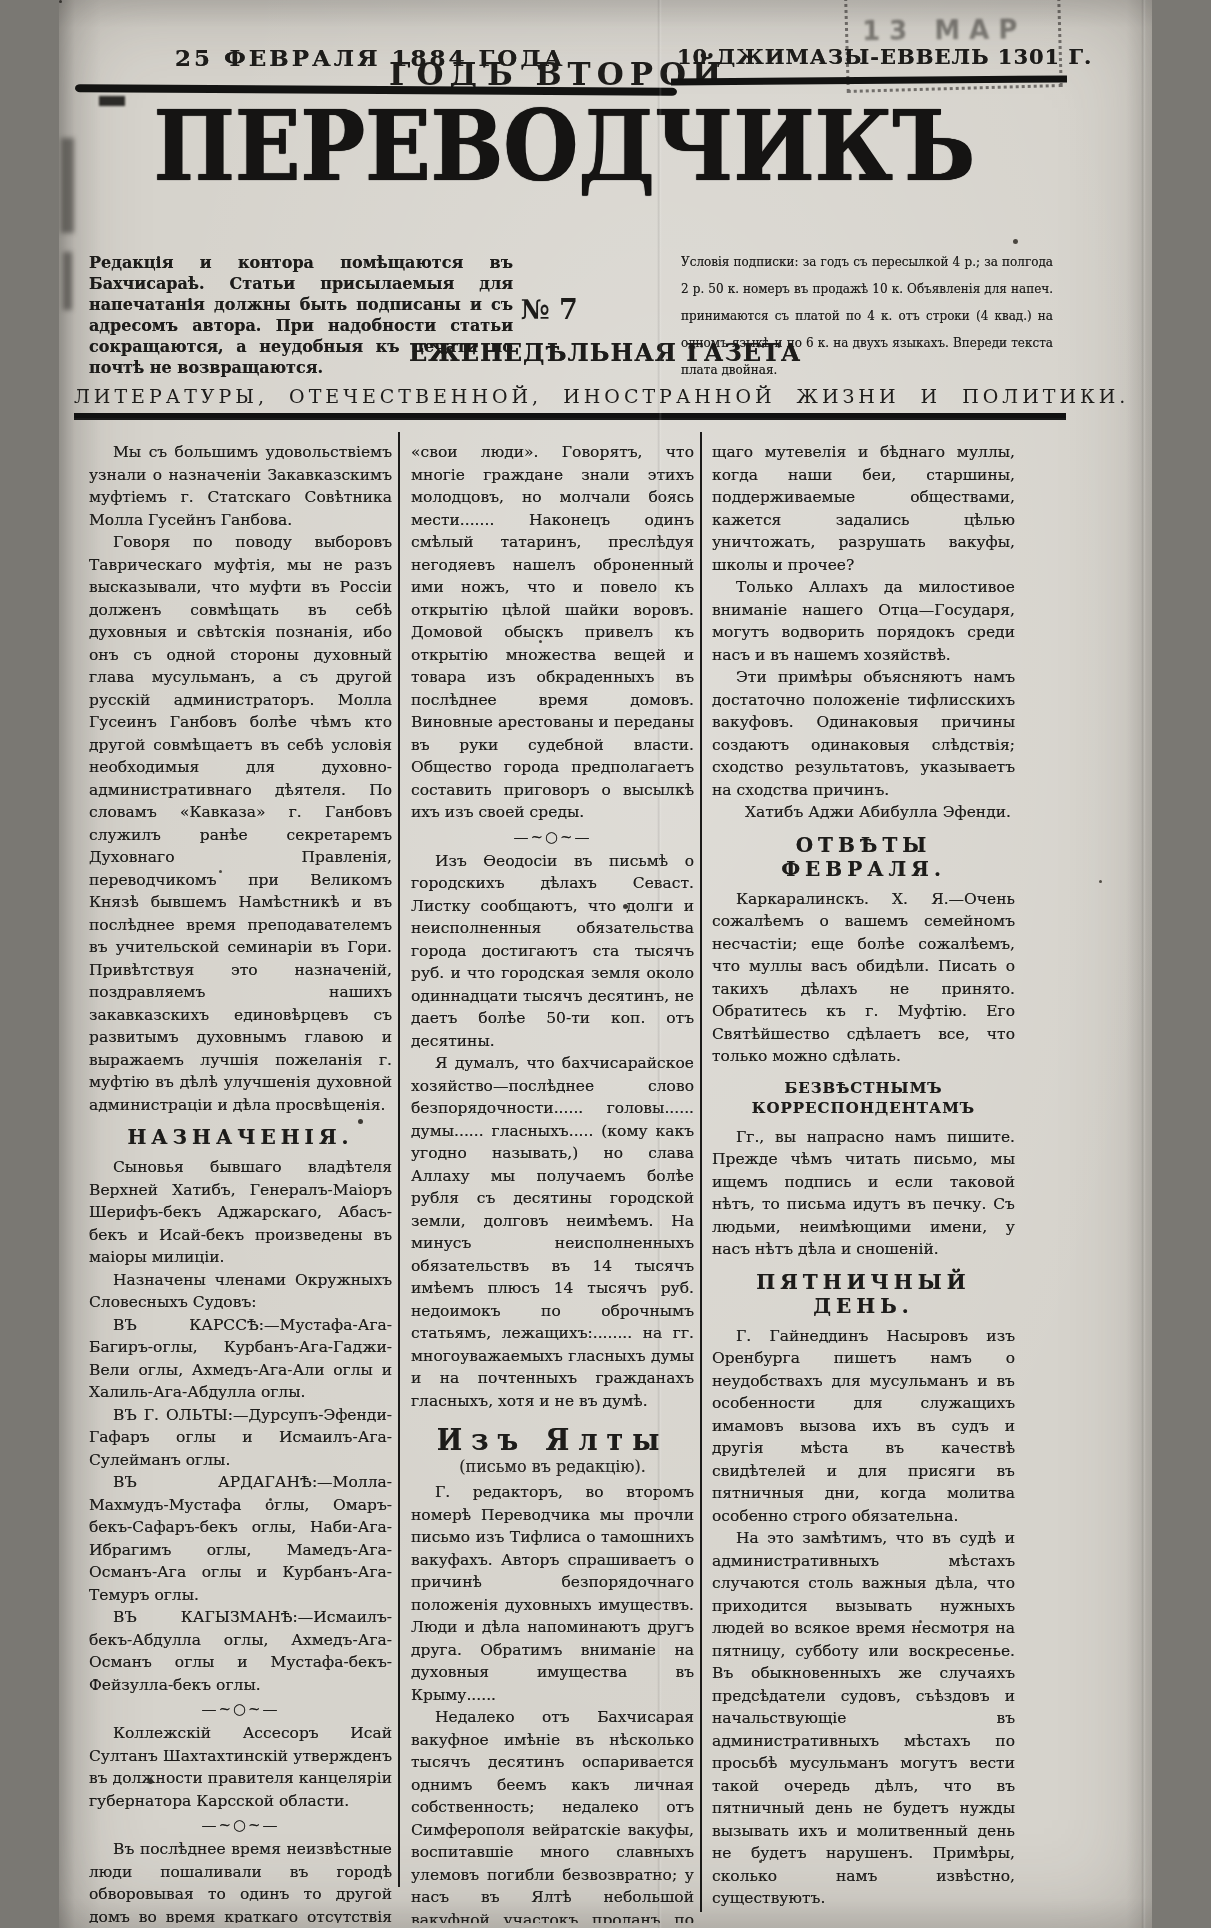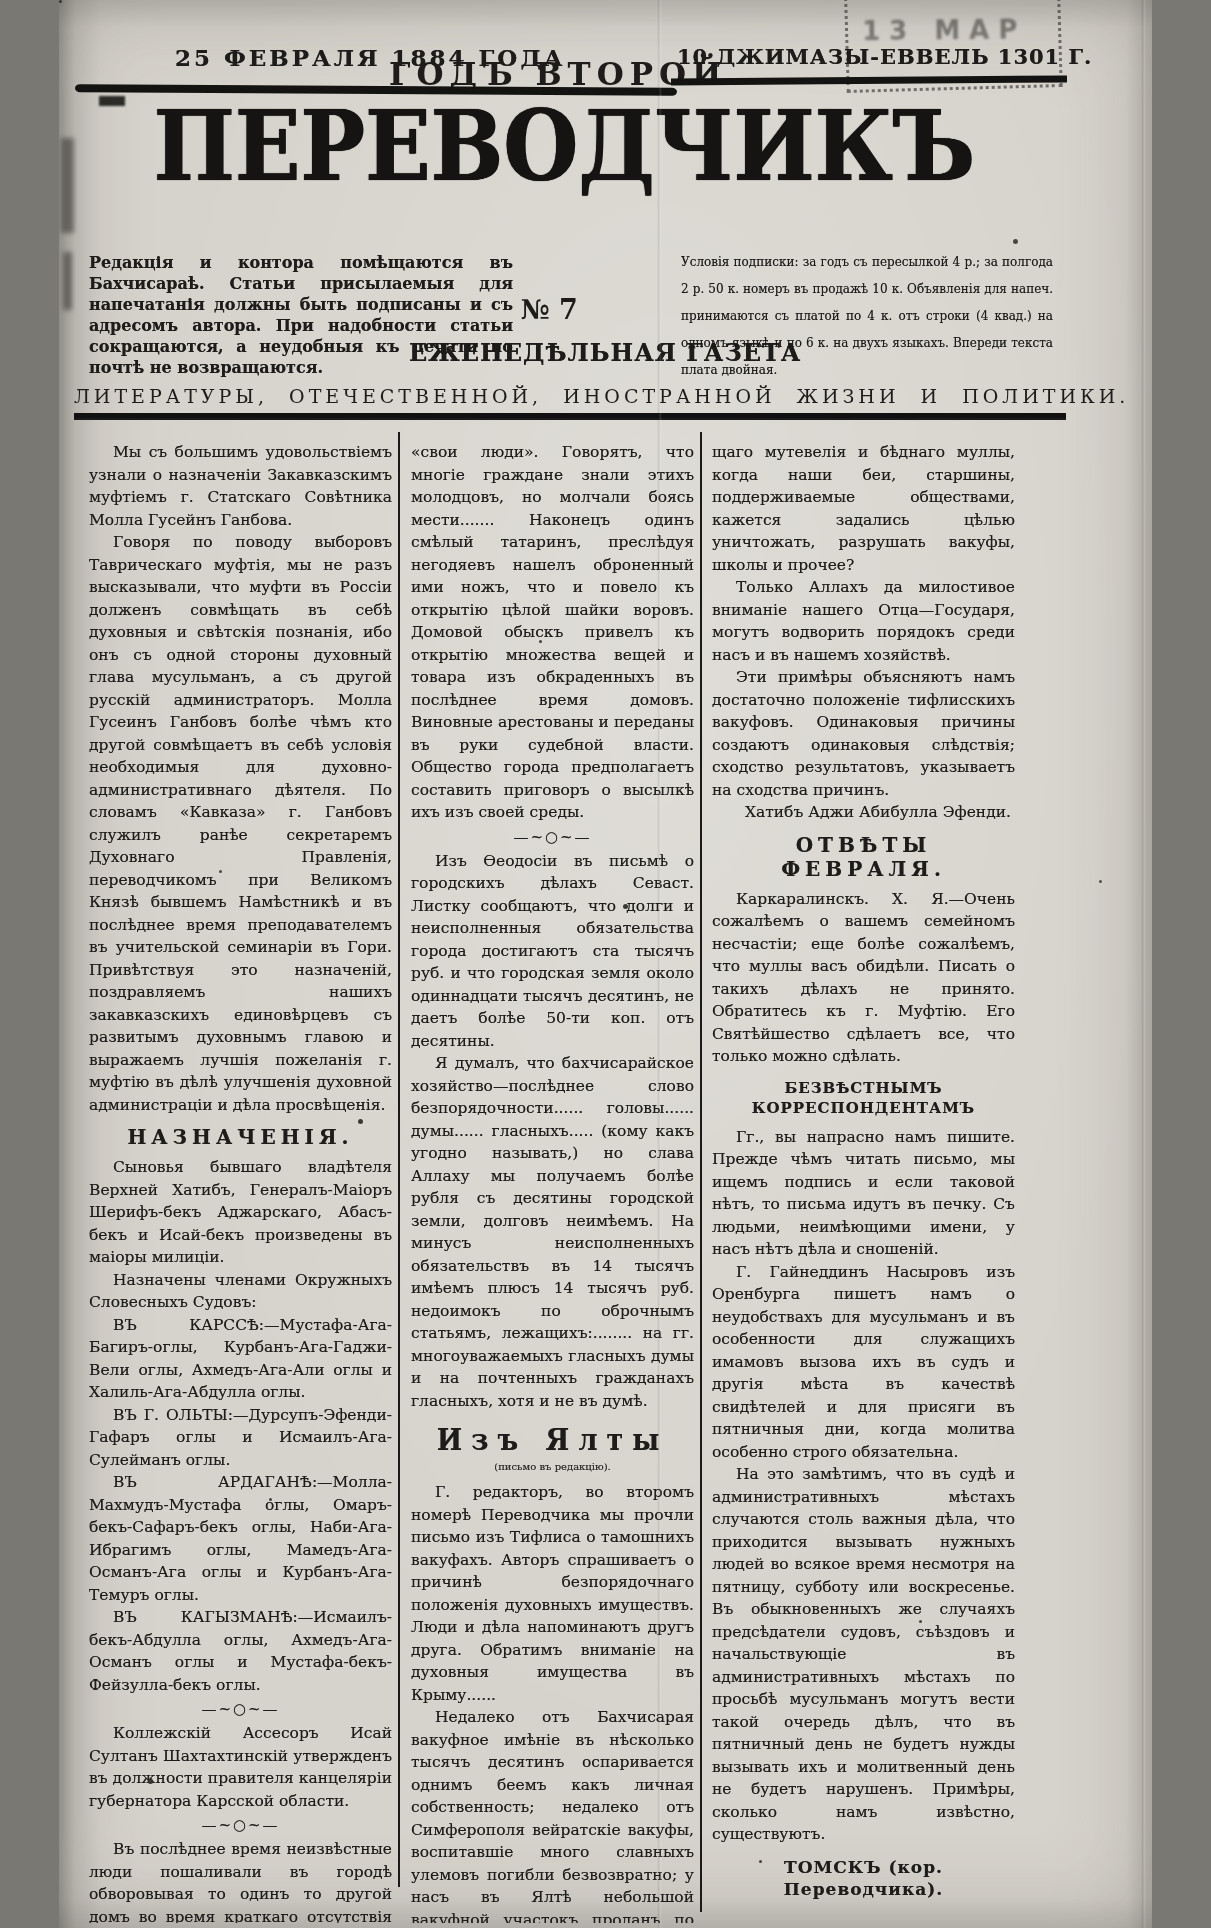--- a/index.html
+++ b/index.html
@@ -67,21 +67,21 @@
   .ornament{text-align:center;text-indent:0;height:26px;line-height:26px;
     font-size:15px;letter-spacing:2px;}
   .sec-heading{font-size:20px;letter-spacing:5px;text-align:center;font-weight:700;
     margin:9px 0 7px;text-indent:0;line-height:24px;}
   .sec-heading-small{font-size:15px;letter-spacing:1px;font-weight:700;
     margin:10px 0 8px;text-indent:0;text-align:center;line-height:20px;}
   .sec-heading-med{font-size:17px;letter-spacing:1px;font-weight:700;text-align:center;
     margin:10px 0 8px;text-indent:0;line-height:22px;}
   .deco-heading{font-size:27px;letter-spacing:9px;font-weight:700;text-align:center;
     margin:12px 0 2px;text-indent:0;line-height:32px;transform:scaleY(1.08);}
-  .sub-heading{font-size:10px;text-align:center;margin:0 0 6px;text-indent:0;
+  .sub-heading{font-size:16px;text-align:center;margin:0 0 6px;text-indent:0;
     color:#2c2a27;line-height:17px;}
   .signature{text-align:right;text-indent:0;padding-right:4px;}
 
   
   .crease{position:absolute;top:0;bottom:0;width:5px;
     background:linear-gradient(90deg,rgba(0,0,0,0),rgba(0,0,0,0.10) 40%,rgba(255,255,255,0.14) 60%,rgba(0,0,0,0));}
   #cr1{left:598px;}
   #cr2{left:1082px;}
   .smudge{position:absolute;background:rgba(38,35,31,0.5);filter:blur(2.5px);}
   #sm1{left:2px;top:138px;width:13px;height:95px;}
@@ -149,20 +149,21 @@
     </div>
   <div class="col" id="c3">
       <div class="para cont">щаго мутевелія и бѣднаго муллы, когда наши беи, старшины, поддерживаемые обществами, кажется задались цѣлью уничтожать, разрушать вакуфы, школы и прочее?</div>
       <div class="para">Только Аллахъ да милостивое вниманіе нашего Отца—Государя, могутъ водворить порядокъ среди насъ и въ нашемъ хозяйствѣ.</div>
       <div class="para">Эти примѣры объясняютъ намъ достаточно положеніе тифлисскихъ вакуфовъ. Одинаковыя причины создаютъ одинаковыя слѣдствія; сходство результатовъ, указываетъ на сходства причинъ.</div>
       <div class="signature">Хатибъ Аджи Абибулла Эфенди.</div>
       <div class="sec-heading">ОТВѢТЫ ФЕВРАЛЯ.</div>
       <div class="para">Каркаралинскъ. Х. Я.—Очень сожалѣемъ о вашемъ семейномъ несчастіи; еще болѣе сожалѣемъ, что муллы васъ обидѣли. Писать о такихъ дѣлахъ не принято. Обратитесь къ г. Муфтію. Его Святѣйшество сдѣлаетъ все, что только можно сдѣлать.</div>
       <div class="sec-heading-small">БЕЗВѢСТНЫМЪ КОРРЕСПОНДЕНТАМЪ</div>
       <div class="para">Гг., вы напрасно намъ пишите. Прежде чѣмъ читать письмо, мы ищемъ подпись и если таковой нѣтъ, то письма идутъ въ печку. Съ людьми, неимѣющими имени, у насъ нѣтъ дѣла и сношеній.</div>
+      <div class="sec-heading">ПЯТНИЧНЫЙ ДЕНЬ.</div>
       <div class="para">Г. Гайнеддинъ Насыровъ изъ Оренбурга пишетъ намъ о неудобствахъ для мусульманъ и въ особенности для служащихъ имамовъ вызова ихъ въ судъ и другія мѣста въ качествѣ свидѣтелей и для присяги въ пятничныя дни, когда молитва особенно строго обязательна.</div>
       <div class="para">На это замѣтимъ, что въ судѣ и административныхъ мѣстахъ случаются столь важныя дѣла, что приходится вызывать нужныхъ людей во всякое время несмотря на пятницу, субботу или воскресенье. Въ обыкновенныхъ же случаяхъ предсѣдатели судовъ, съѣздовъ и начальствующіе въ административныхъ мѣстахъ по просьбѣ мусульманъ могутъ вести такой очередь дѣлъ, что въ пятничный день не будетъ нужды вызывать ихъ и молитвенный день не будетъ нарушенъ. Примѣры, сколько намъ извѣстно, существуютъ.</div>
       <div class="sec-heading-med">ТОМСКЪ (кор. Переводчика).</div>
     </div>
 
   <div class="crease" id="cr1"></div>
   <div class="crease" id="cr2"></div>
   <div class="smudge" id="sm1"></div>
   <div class="smudge" id="sm2"></div>
   <div class="smudge" id="sm3"></div>

